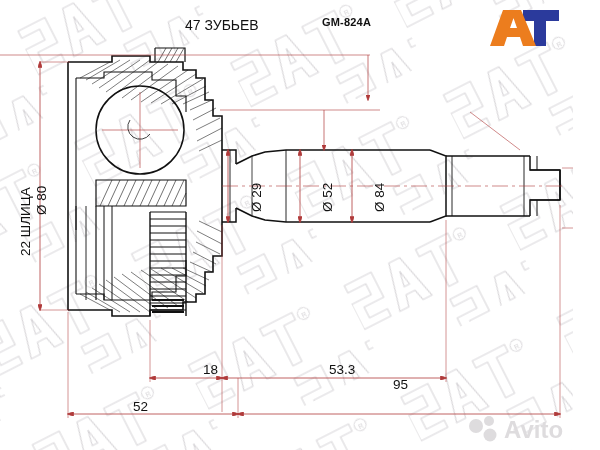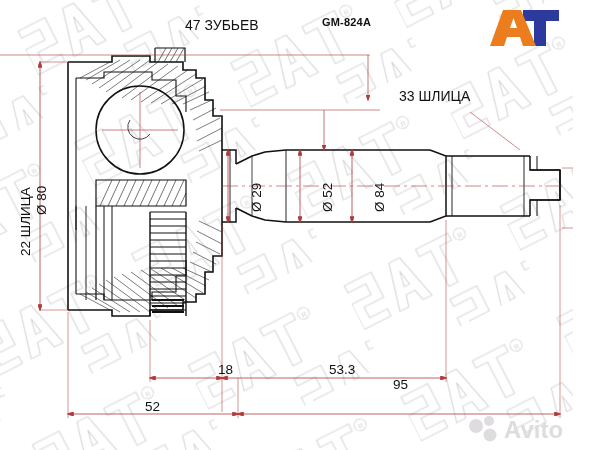--- a/index.html
+++ b/index.html
@@ -255,39 +255,38 @@
       <line x1="68" y1="312" x2="68" y2="418" stroke-width="0.55"></line>
       <line x1="238" y1="378" x2="238" y2="418" stroke-width="0.55"></line>
       <line x1="560" y1="205" x2="560" y2="418" stroke-width="0.55"></line>
     </g>
   </svg>
 
   <div class="lbl h" style="left:185px;top:17px;font-size:14px;">47 ЗУБЬЕВ</div>
 
   <div class="lbl part" style="left:322px;top:16px;">GM-824A</div>
 
-  <div class="lbl h" style="left:399px;top:88px;font-size:14px;">33 ШЛИЦА</div>
 
   <div class="lbl dim vert" style="left:18px;top:256px;transform:rotate(-90deg);">22 ШЛИЦА</div>
 
   <div class="lbl dim vert" style="left:34px;top:215px;transform:rotate(-90deg);">Ø 80</div>
 
   <div class="lbl dim vert" style="left:249px;top:212px;transform:rotate(-90deg);">Ø 29</div>
 
   <div class="lbl dim vert" style="left:320px;top:212px;transform:rotate(-90deg);">Ø 52</div>
 
   <div class="lbl dim vert" style="left:372px;top:212px;transform:rotate(-90deg);">Ø 84</div>
 
   <div class="lbl dim vert" style="left:586px;top:242px;transform:rotate(-90deg);">M20x1.5</div>
 
-  <div class="lbl dim" style="left:218px;top:362px;">18</div>
+  <div class="lbl dim" style="left:203px;top:362px;">18</div>
 
   <div class="lbl dim" style="left:329px;top:362px;">53.3</div>
 
-  <div class="lbl dim" style="left:145px;top:399px;">52</div>
+  <div class="lbl dim" style="left:133px;top:399px;">52</div>
 
   <div class="lbl dim" style="left:393px;top:377px;">95</div>
 
   <svg class="logo" viewBox="0 0 76 44" xmlns="http://www.w3.org/2000/svg">
 
     <path d="M36,4 L72,4 L72,15 L59,15 L59,40 L47,40 L47,15 L36,15 Z" fill="#2b3a9c"></path>
 
     <path d="M16,4 L34,4 L49,40 L36,40 L33,31 L20,31 L17,40 L3,40 Z
              M23,22 L30,22 L26.5,12 Z" fill="#ec7d1e"></path>
   </svg>

